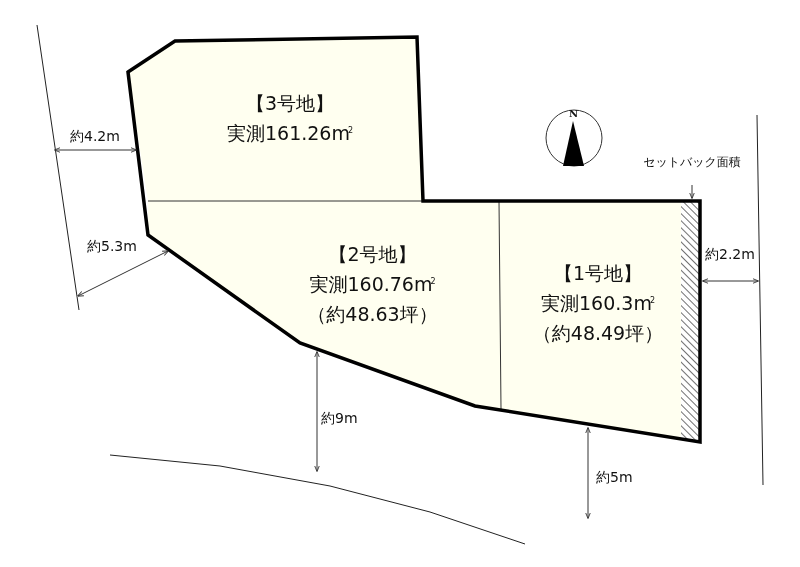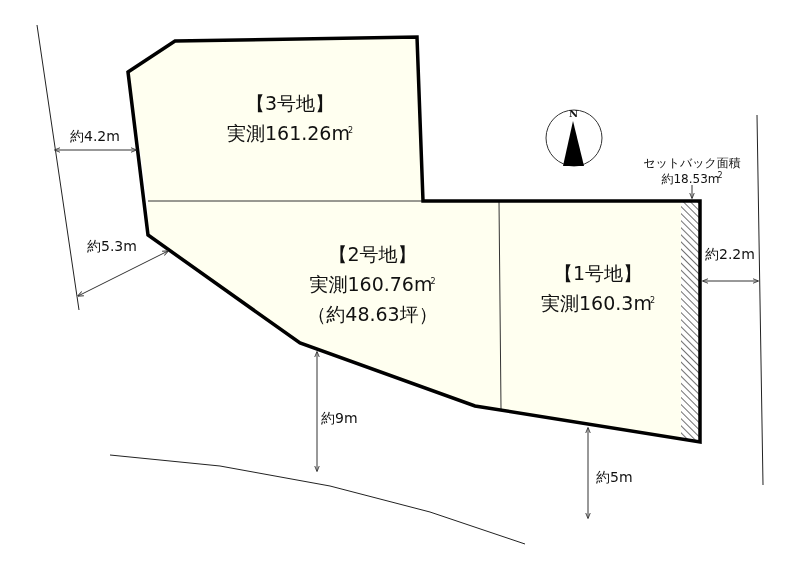--- a/index.html
+++ b/index.html
@@ -66,24 +66,24 @@
 
 <div class="lot-block" style="left:290px;top:236px;width:165px;">
   <div class="lbl big" style="position:static;">【2号地】</div>
   <div class="lbl big" style="position:static;"><span>実測</span><span>160.76m</span><span class="sup">2</span></div>
   <div class="lbl big" style="position:static;">（約48.63坪）</div>
 </div>
 
 <div class="lot-block" style="left:518px;top:255px;width:160px;">
   <div class="lbl big" style="position:static;">【1号地】</div>
   <div class="lbl big" style="position:static;"><span>実測</span><span>160.3m</span><span class="sup">2</span></div>
+  <div class="lbl big" style="position:static;">（約48.49坪）</div>
 </div>
 
-<div class="lot-block" style="left:632px;top:157px;width:120px;">
+<div class="lot-block" style="left:632px;top:157px;width:120px;font-family:Liberation Mono, monospace;">
   <div class="lbl small" style="position:static;">セットバック面積</div>
-  <div class="lbl small" style="position:static;"><span>約18.53m</span><span class="sup">2</span></div>
 </div>
 
 <div class="lbl dim" style="left:70px;top:128px;">約4.2m</div>
 <div class="lbl dim" style="left:87px;top:238px;">約5.3m</div>
 <div class="lbl dim" style="left:705px;top:246px;">約2.2m</div>
 <div class="lbl dim" style="left:321px;top:410px;">約9m</div>
 <div class="lbl dim" style="left:596px;top:469px;">約5m</div>
 
 </body></html>

